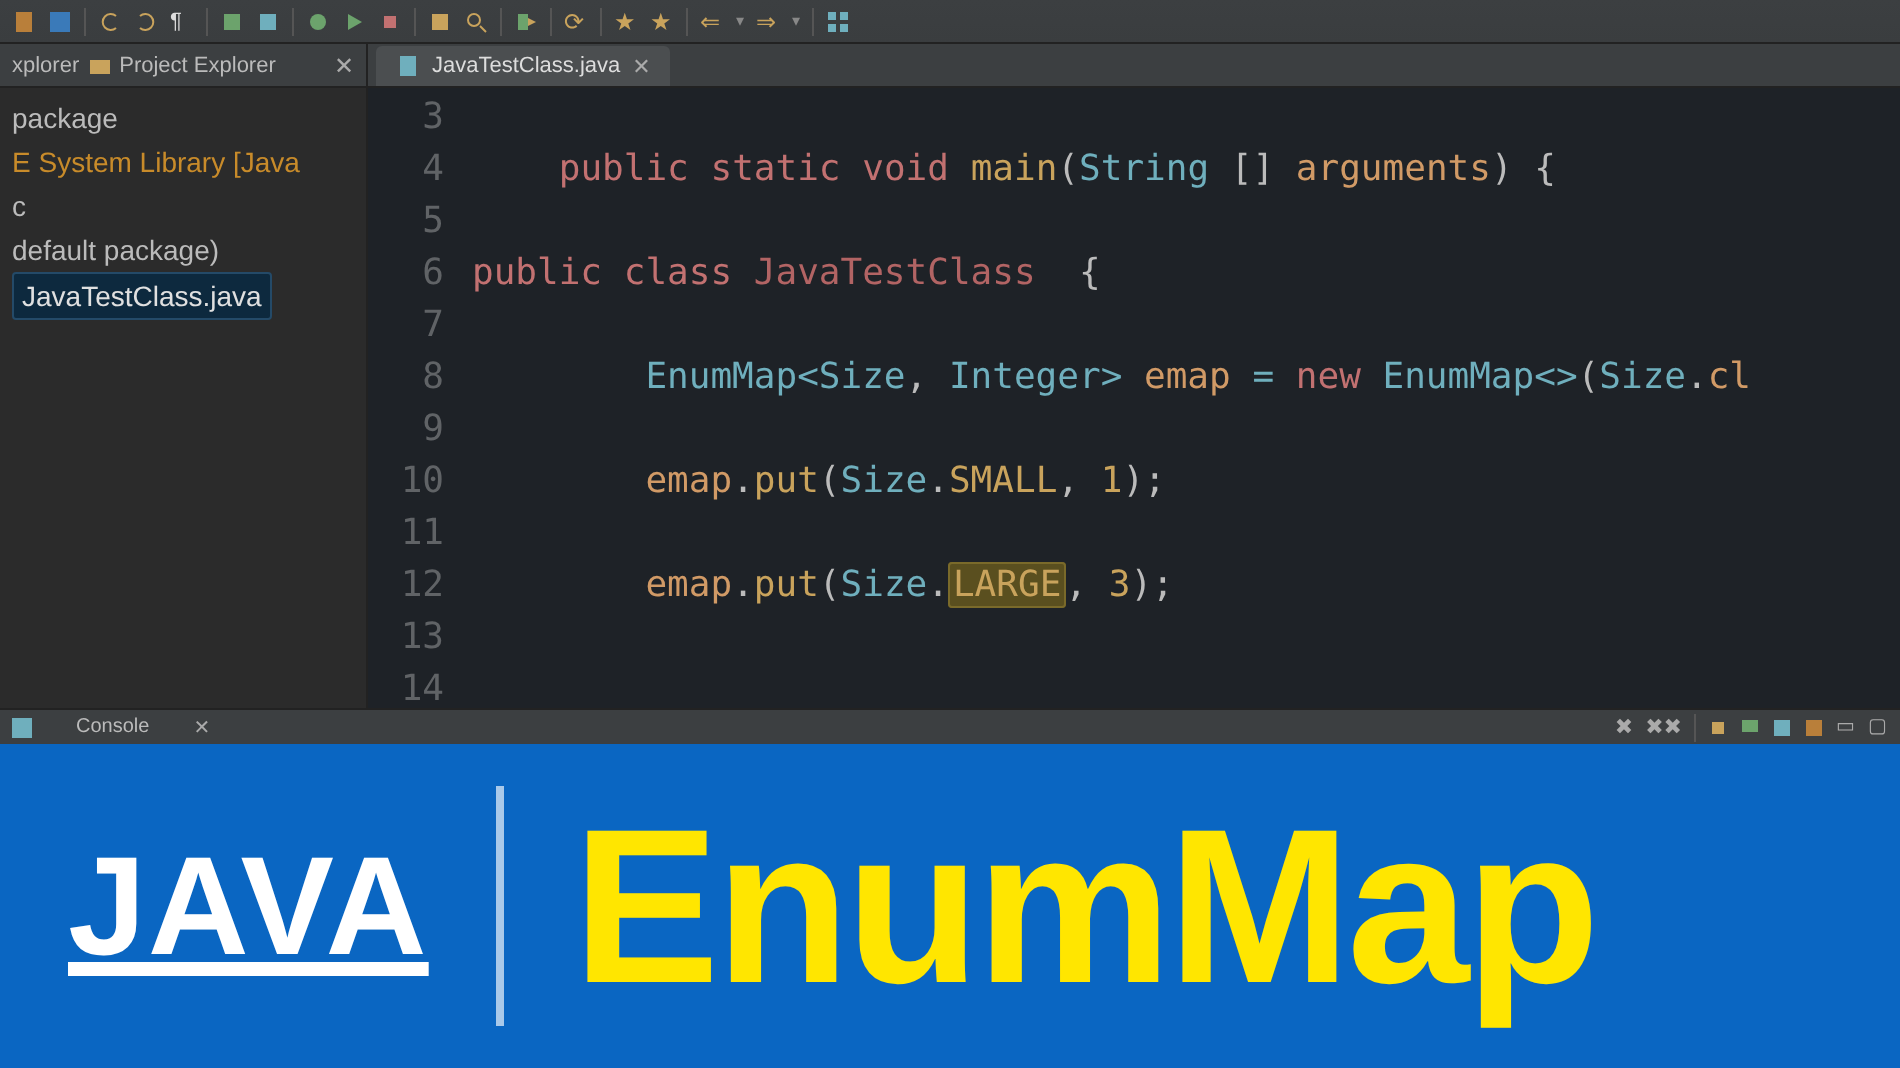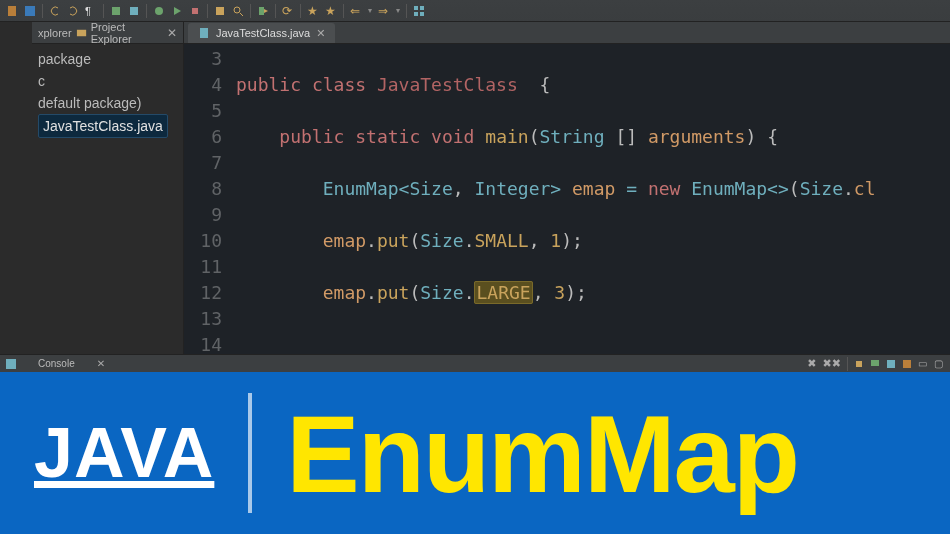--- a/index.html
+++ b/index.html
@@ -31,21 +31,20 @@
   }
   
   .explorer {
     width: 184px;
     background: #2b2b2b;
     color: #bbb;
     font-size: 14px;
     border-right: 1px solid #222;
     display:flex;
     flex-direction:column;
-    padding-left:32px;
   }
   .explorer-header {
     height: 22px;
     padding: 2px 6px;
     font-size: 11px;
     background:#3c3f41;
     border-bottom:1px solid #222;
     display:flex;
     align-items:center;
     gap:4px;
@@ -246,20 +245,21 @@
     <div class="explorer-header">
       <span>xplorer</span>
       <span class="tb-icon"><svg viewBox="0 0 12 12">
             <rect x="1" y="3" width="10" height="7" fill="#c9a35c"></rect>
           </svg></span>
       <span>Project Explorer</span>
       <span class="close">✕</span>
     </div>
     <div class="explorer-tree">
       <div class="item"><span>package</span></div>
+      <div class="item jre"><span>E System Library [Java</span></div>
       <div class="item"><span>c</span></div>
       <div class="item"><span>default package)</span></div>
       <div class="item"><span class="sel">JavaTestClass.java</span></div>
     </div>
   </div>
 
   <div class="editor-wrap">
     <div class="tab-bar">
       <div class="tab">
         <span class="tb-icon"><svg viewBox="0 0 12 12">
@@ -278,22 +278,22 @@
         <div>7</div>
         <div>8</div>
         <div>9</div>
         <div>10</div>
         <div>11</div>
         <div>12</div>
         <div>13</div>
         <div>14</div>
       </div>
       <div class="code">
+<span class="ln">    <span class="kw">public</span> <span class="kw">static</span> <span class="kw">void</span> <span class="meth">main</span><span class="pun">(</span><span class="type">String</span> <span class="pun">[]</span> <span class="id">arguments</span><span class="pun">)</span> <span class="pun">{</span></span>
 <span class="ln"><span class="kw">public</span> <span class="kw">class</span> <span class="cls">JavaTestClass</span>  <span class="pun">{</span></span>
-<span class="ln">    <span class="kw">public</span> <span class="kw">static</span> <span class="kw">void</span> <span class="meth">main</span><span class="pun">(</span><span class="type">String</span> <span class="pun">[]</span> <span class="id">arguments</span><span class="pun">)</span> <span class="pun">{</span></span>
 <span class="ln">        <span class="type">EnumMap</span><span class="op">&lt;</span><span class="type">Size</span><span class="pun">,</span> <span class="type">Integer</span><span class="op">&gt;</span> <span class="id">emap</span> <span class="op">=</span> <span class="kw">new</span> <span class="type">EnumMap</span><span class="op">&lt;&gt;</span><span class="pun">(</span><span class="type">Size</span><span class="dot">.</span><span class="id">cl</span></span>
 <span class="ln">        <span class="id">emap</span><span class="dot">.</span><span class="meth">put</span><span class="pun">(</span><span class="type">Size</span><span class="dot">.</span><span class="con">SMALL</span><span class="pun">,</span> <span class="num">1</span><span class="pun">);</span></span>
 <span class="ln">        <span class="id">emap</span><span class="dot">.</span><span class="meth">put</span><span class="pun">(</span><span class="type">Size</span><span class="dot">.</span><span class="con hl-box">LARGE</span><span class="pun">,</span> <span class="num">3</span><span class="pun">);</span></span>
 
 
 
 
 
 
       </div>

